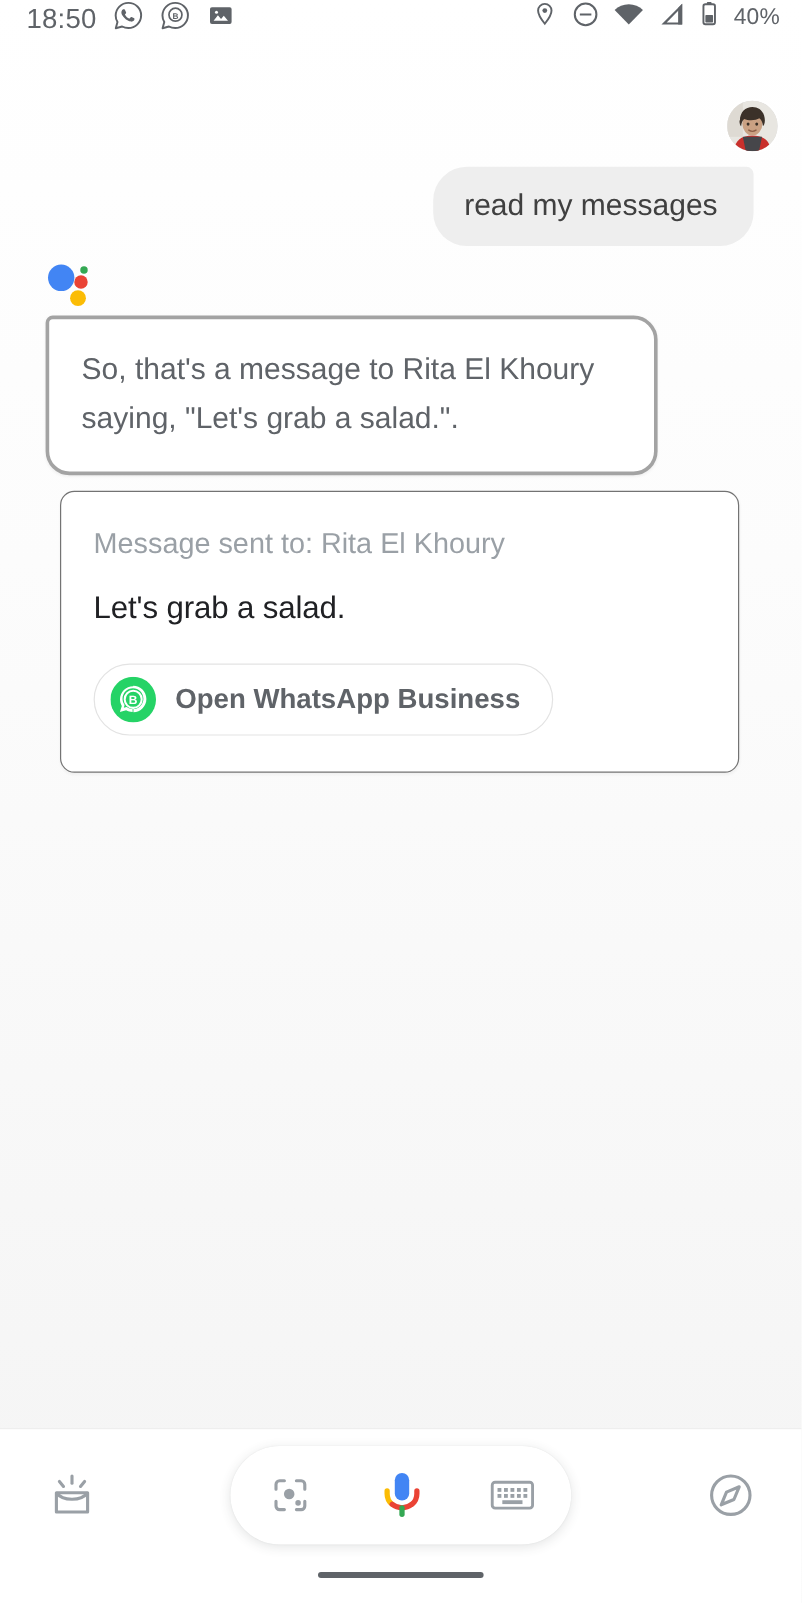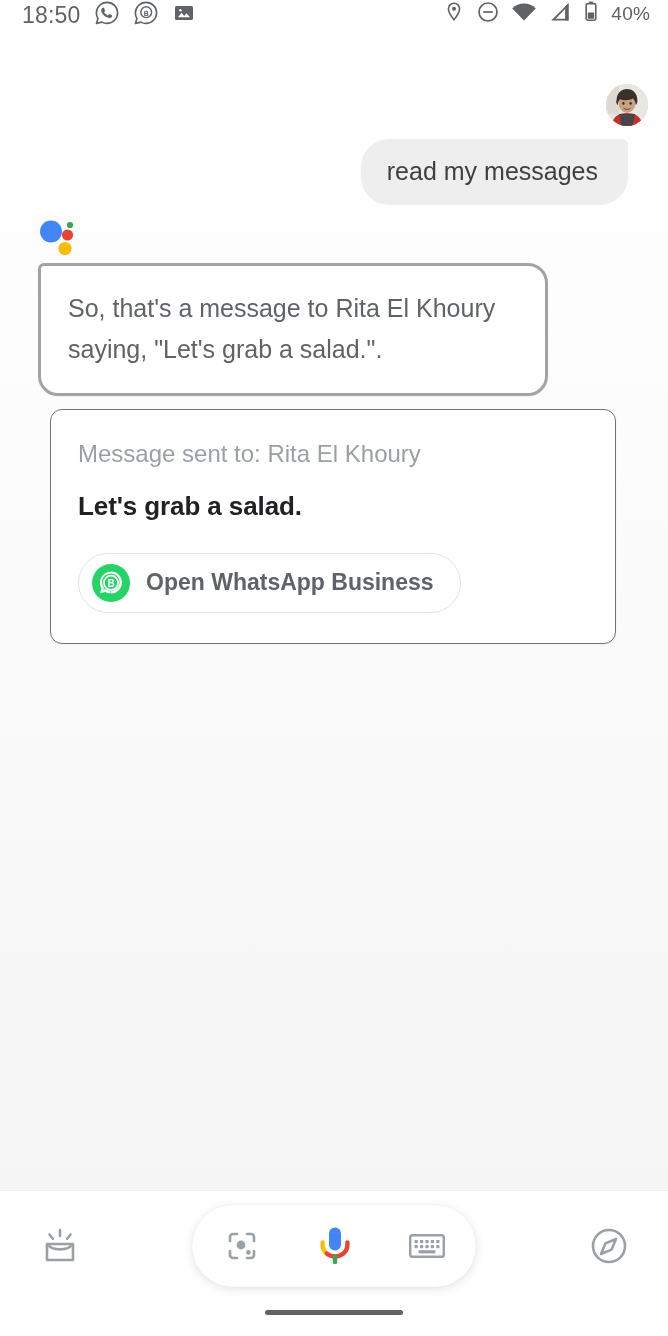--- a/index.html
+++ b/index.html
@@ -62,21 +62,21 @@
 
   
   .msg-card{
     position:absolute; left:38px; top:353px; width:566px;
     background:#ffffff; border:1px solid #737373; border-radius:12px;
     padding:30px 27px 30px 27px;
     box-shadow:0 1px 2px rgba(60,64,67,.05);
     margin-left:12px;
   }
   .card-sent-to{ font-size:24px; color:#9aa0a6; line-height:1.2; }
-  .card-body{ font-size:26px; color:#202124; font-weight:bold; margin-top:22px; letter-spacing:-.1px; }
+  .card-body{ font-size:26px; color:#202124; font-weight:normal; margin-top:22px; letter-spacing:-.1px; }
   .chip{
     margin-top:31px; display:inline-flex; align-items:center; gap:16px;
     border:1px solid #e3e3e3; border-radius:30px;
     padding:10px 26px 10px 13px; background:#fff;
   }
   .chip-label{ font-size:23px; color:#5f6368;font-weight:bold; }
   .wa-badge{ width:38px; height:38px; flex:0 0 38px; }
 
   
   .bottombar{

